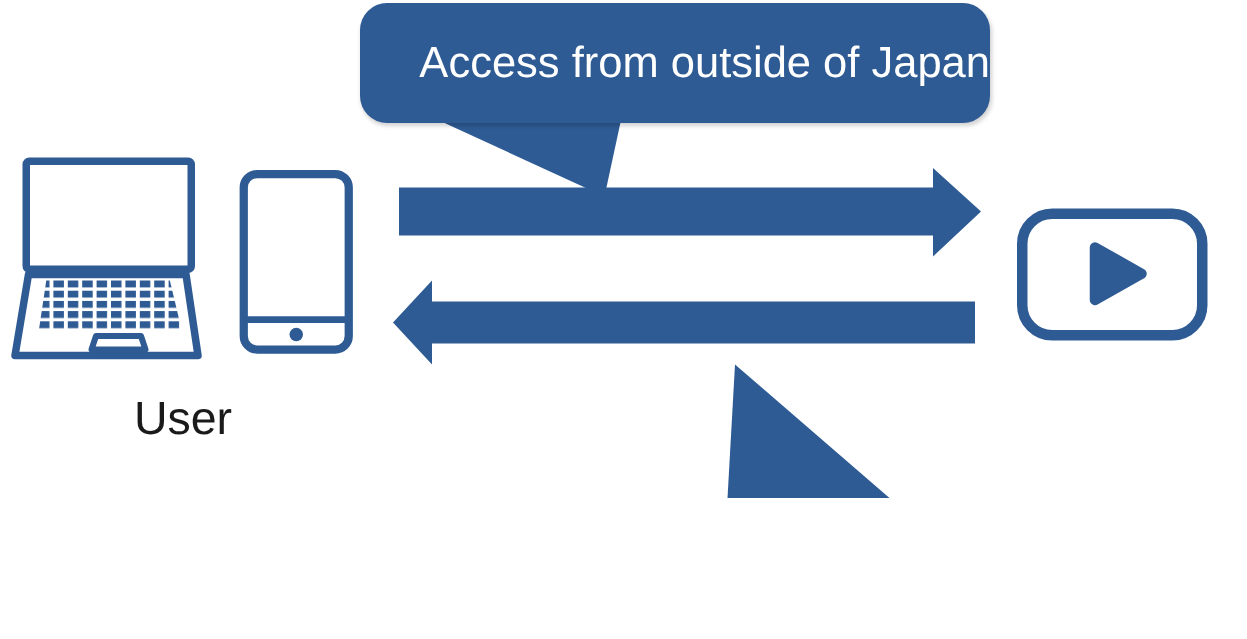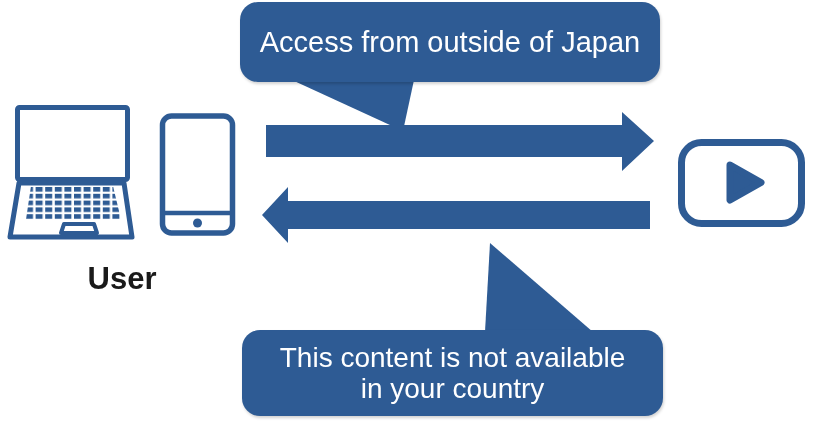--- a/index.html
+++ b/index.html
@@ -16,42 +16,41 @@
     left: 0; top: 0;
     width: 831px; height: 426px;
   }
   .bubble {
     position: absolute;
     background: #2E5B94;
     border-radius: 18px;
     color: #ffffff;
     display: flex;
     flex-direction: column;
-    align-items: center;
+    align-items: flex-end;
     justify-content: center;
     text-align: center;
     box-shadow: 1px 2px 3px rgba(0,0,0,0.18);
     line-height: 1.12;
   }
   .bubble-top {
     left: 240px; top: 2px;
     width: 420px; height: 80px;
     font-size: 29px;
   }
   .bubble-bottom {
     left: 242px; top: 330px;
     width: 421px; height: 86px;
     font-size: 28px;
   }
   .device-label {
     position: absolute;
     color: #1a1a1a;
     font-size: 31px;
     text-align: center;
-    font-weight: bold;
   }
   .label-user { left: 48px;  top: 261px; width: 148px; }
   .label-website { left: 676px; top: 259px; width: 155px; }
 </style>
 </head>
 <body>
 
 <div class="canvas">
 
   <svg class="shapes" viewBox="0 0 831 426" xmlns="http://www.w3.org/2000/svg">
@@ -85,21 +84,17 @@
     <g>
       <rect x="681.5" y="142.5" width="120" height="81" rx="20" fill="#ffffff" stroke="#2E5B94" stroke-width="7"></rect>
       <path d="M730,165 L761,182.5 L730,200 Z" fill="#2E5B94" stroke="#2E5B94" stroke-width="7" stroke-linejoin="round"></path>
     </g>
   </svg>
 
   <div class="bubble bubble-top">
     <span>Access from outside of Japan</span>
   </div>
 
-  <div class="bubble bubble-bottom">
-    <span>This content is not available</span>
-    <span>in your country</span>
-  </div>
 
   <div class="device-label label-user">User</div>
 
 
 </div>
 
 </body></html>

